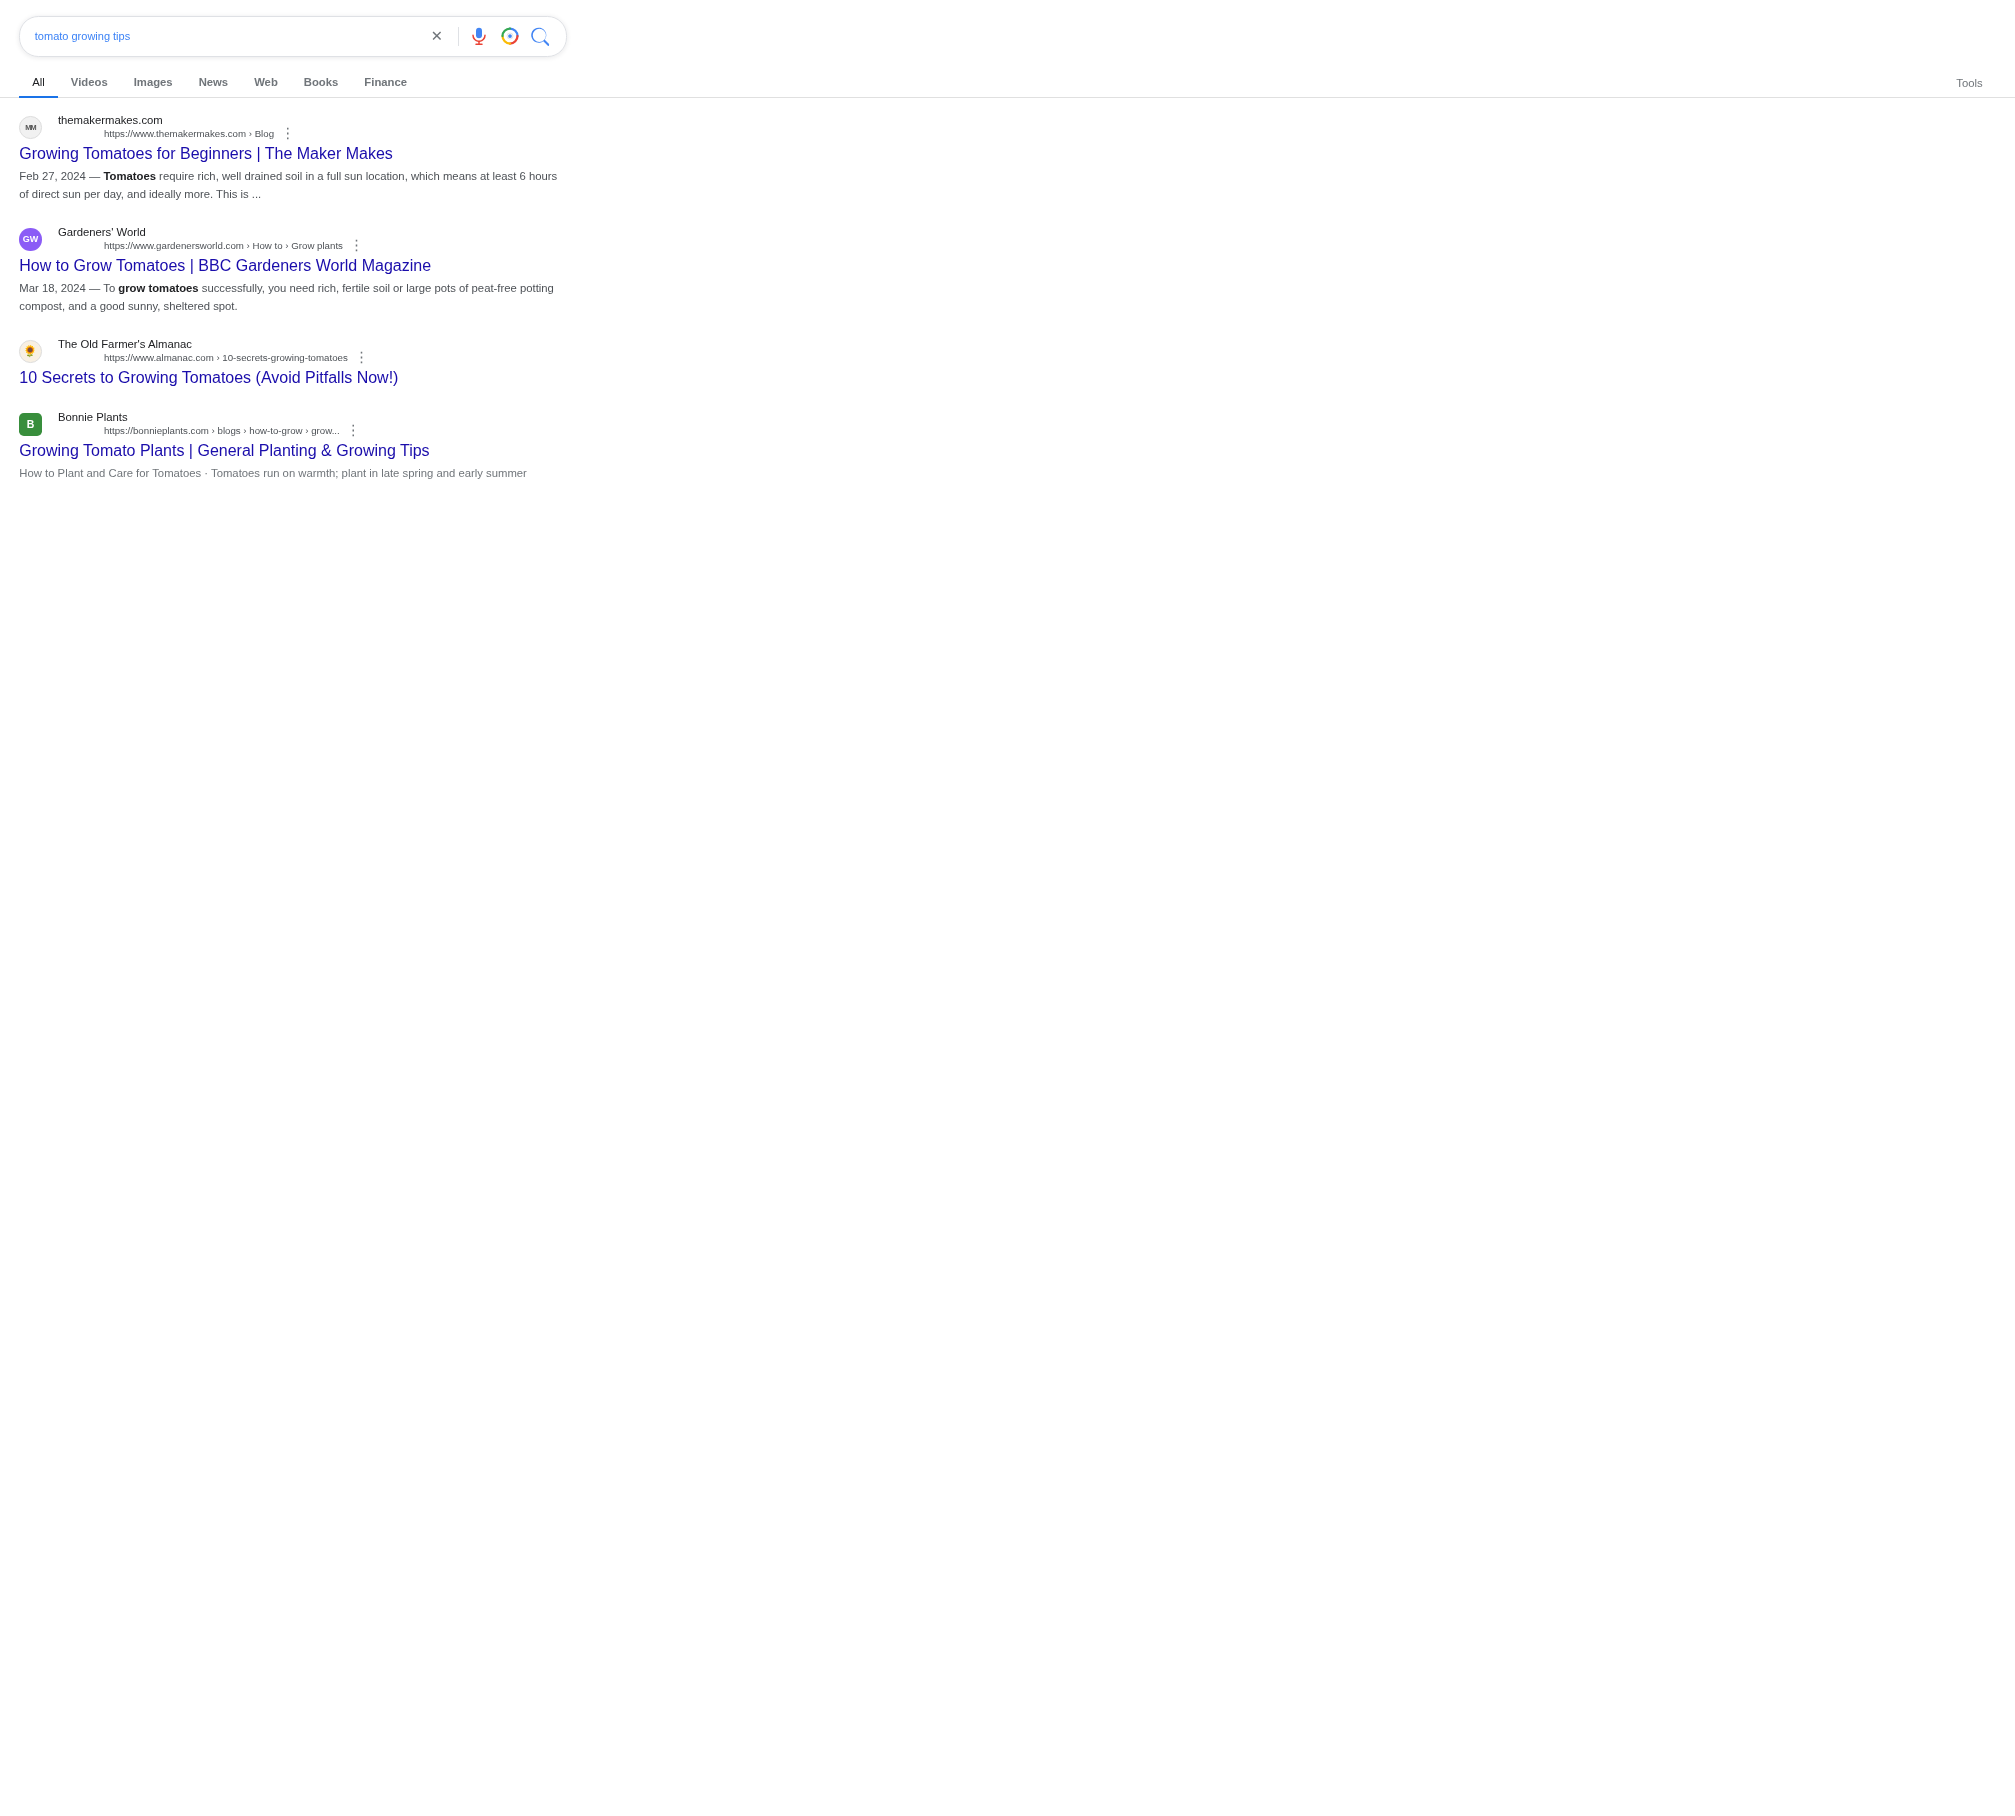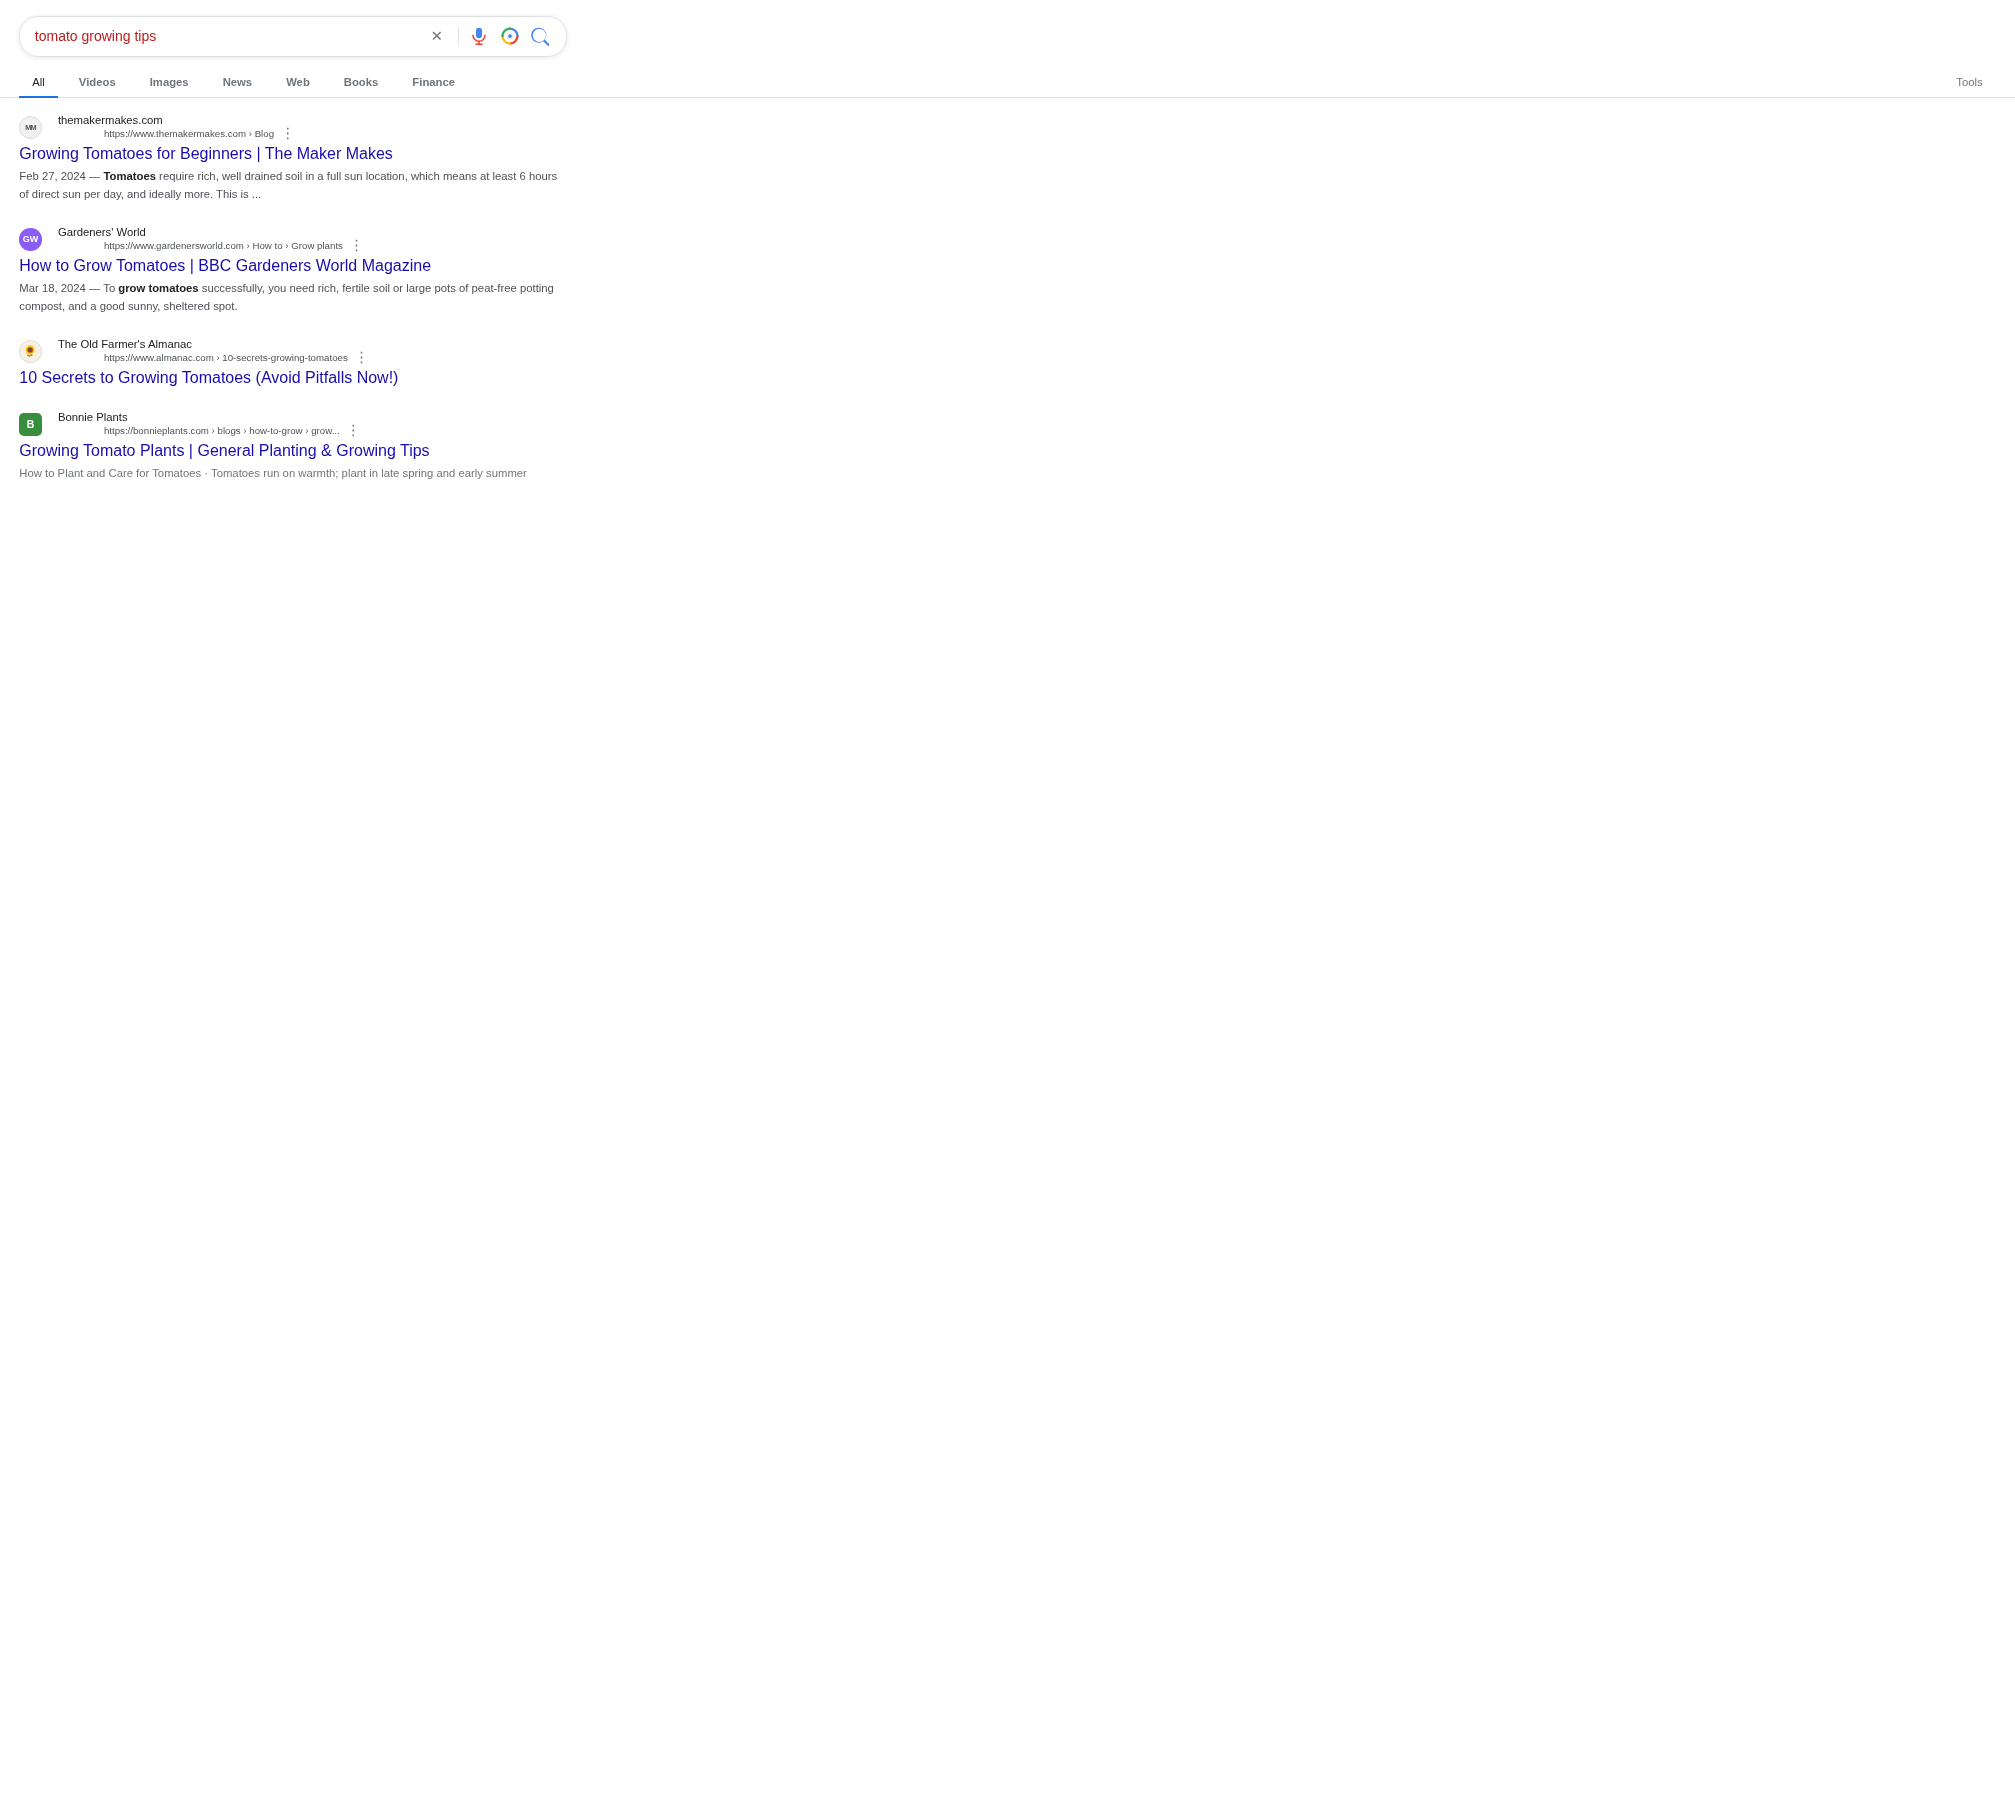--- a/index.html
+++ b/index.html
@@ -25,22 +25,22 @@
       border-radius: 19.3px;
       padding: 8px 14.5px;
       flex: 1;
       max-width: 548px;
       box-shadow: 0 0.8px 4.8px rgba(32,33,36,0.1);
       gap: 8px;
     }
 
     .search-input-text {
       flex: 1;
-      font-size: 14px;
-      color: #b91c1c;
+      font-size: 11px;
+      color: #3b82f6;
     }
 
     .search-bar-icons {
       display: flex;
       align-items: center;
       gap: 8px;
     }
 
     .icon-btn {
       cursor: pointer;
@@ -68,25 +68,25 @@
 
     
     .mic-icon svg { width: 18px; height: 18px; }
 
     
     .lens-icon svg { width: 18px; height: 18px; }
 
     
     .nav-tabs {
       display: flex;
-      align-items: center;
+      align-items: flex-end;
       padding: 0 19.3px;
       margin-top: 11.3px;
       border-bottom: 0.8px solid #e0e0e0;
-      gap: 8px;
+      gap: 0;
     }
 
     .nav-tab {
       padding: 8px 13px;
       font-size: 11.3px;
       color: #70757a;
       cursor: pointer;
       white-space: nowrap;
       border-bottom: 2.4px solid transparent;
       margin-bottom: -0.8px;

